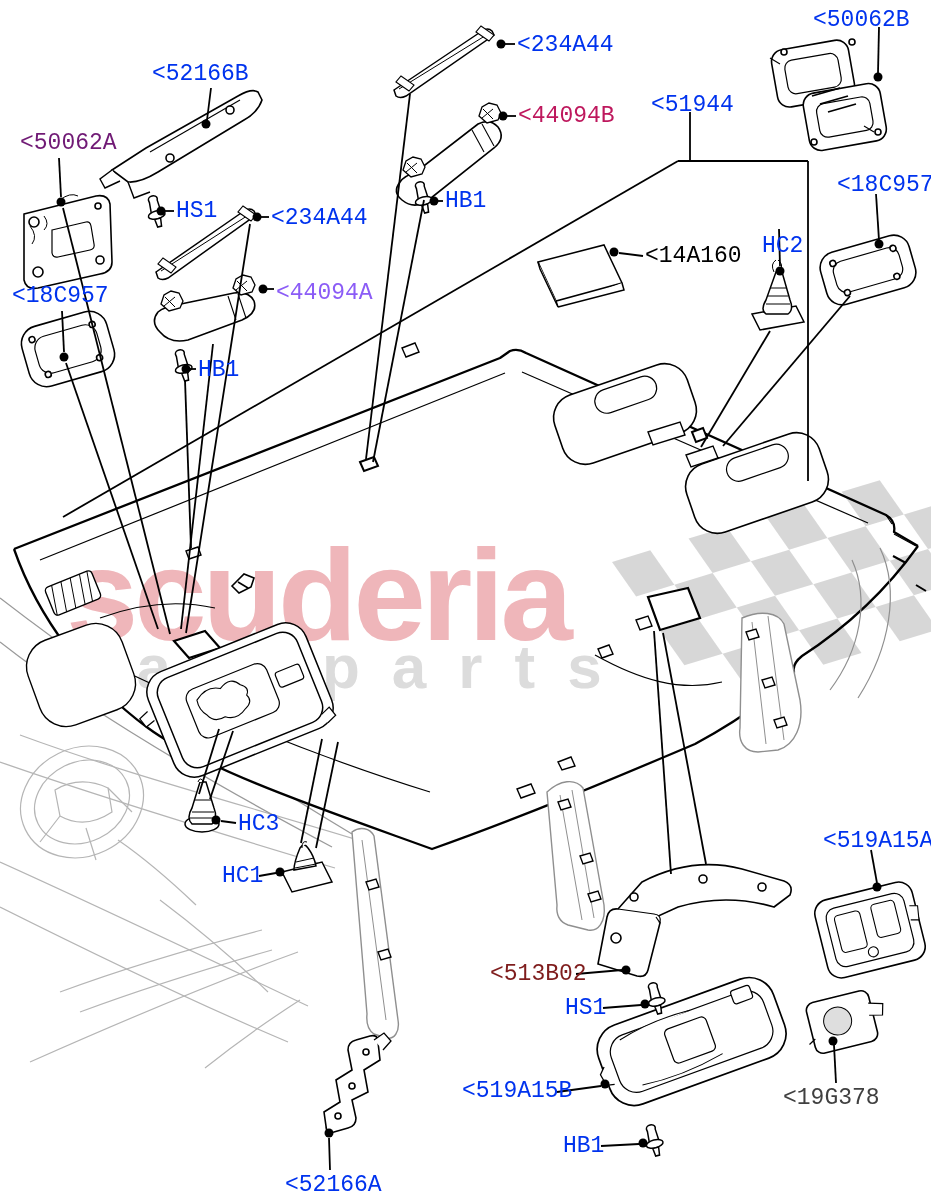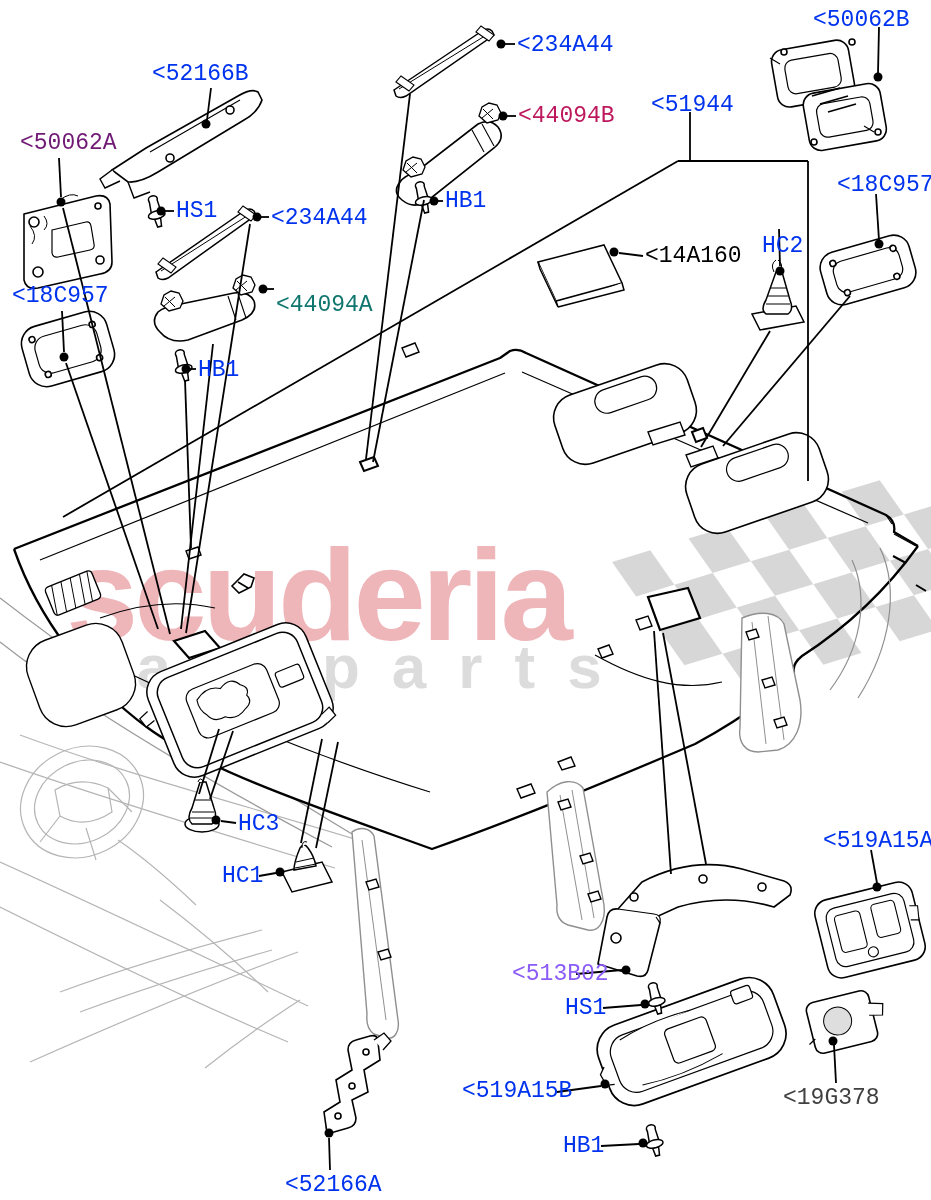--- a/index.html
+++ b/index.html
@@ -388,33 +388,33 @@
         <circle cx="329" cy="1133" r="4.5" fill="#000000"></circle>
       </g>
 </svg>
 
 <div id="labels">
       <div class="plabel" style="left: 152px; top: 61px; color: rgb(0, 51, 238);">&lt;52166B</div>
       <div class="plabel" style="left: 20px; top: 130px; color: #701a75;">&lt;50062A</div>
       <div class="plabel" style="left: 176px; top: 198px; color: rgb(0, 51, 238);">HS1</div>
       <div class="plabel" style="left: 271px; top: 205px; color: rgb(0, 51, 238);">&lt;234A44</div>
       <div class="plabel" style="left: 12px; top: 283px; color: rgb(0, 51, 238);">&lt;18C957</div>
-      <div class="plabel" style="left: 276px; top: 292px; color: #0f766e;">&lt;44094A</div>
+      <div class="plabel" style="left: 276px; top: 280px; color: #8b5cf6;">&lt;44094A</div>
       <div class="plabel" style="left: 198px; top: 357px; color: rgb(0, 51, 238);">HB1</div>
       <div class="plabel" style="left: 517px; top: 32px; color: rgb(0, 51, 238);">&lt;234A44</div>
       <div class="plabel" style="left: 518px; top: 103px; color: #be185d;">&lt;44094B</div>
       <div class="plabel" style="left: 445px; top: 188px; color: rgb(0, 51, 238);">HB1</div>
       <div class="plabel" style="left: 651px; top: 92px; color: rgb(0, 51, 238);">&lt;51944</div>
       <div class="plabel" style="left: 813px; top: 7px; color: rgb(0, 51, 238);">&lt;50062B</div>
       <div class="plabel" style="left: 837px; top: 172px; color: rgb(0, 51, 238);">&lt;18C957</div>
       <div class="plabel" style="left: 762px; top: 205px; color: rgb(0, 51, 238); margin-top: 28px;">HC2</div>
       <div class="plabel" style="left: 645px; top: 243px; color: #000000;">&lt;14A160</div>
       <div class="plabel" style="left: 238px; top: 811px; color: rgb(0, 51, 238);">HC3</div>
       <div class="plabel" style="left: 222px; top: 863px; color: rgb(0, 51, 238);">HC1</div>
       <div class="plabel" style="left: 823px; top: 828px; color: rgb(0, 51, 238); text-align: center;">&lt;519A15A</div>
-      <div class="plabel" style="left: 512px; top: 961px; color: #8b5cf6;">&lt;513B02</div>
+      <div class="plabel" style="left: 490px; top: 961px; color: #7f1d1d;">&lt;513B02</div>
       <div class="plabel" style="left: 565px; top: 995px; color: rgb(0, 51, 238);">HS1</div>
       <div class="plabel" style="left: 462px; top: 1078px; color: rgb(0, 51, 238); text-align: right;">&lt;519A15B</div>
       <div class="plabel" style="left: 783px; top: 1085px; color: #404040;">&lt;19G378</div>
       <div class="plabel" style="left: 563px; top: 1133px; color: rgb(0, 51, 238);">HB1</div>
       <div class="plabel" style="left: 285px; top: 1172px; color: rgb(0, 51, 238);">&lt;52166A</div>
     </div>
 </div>
 
 </body></html>

